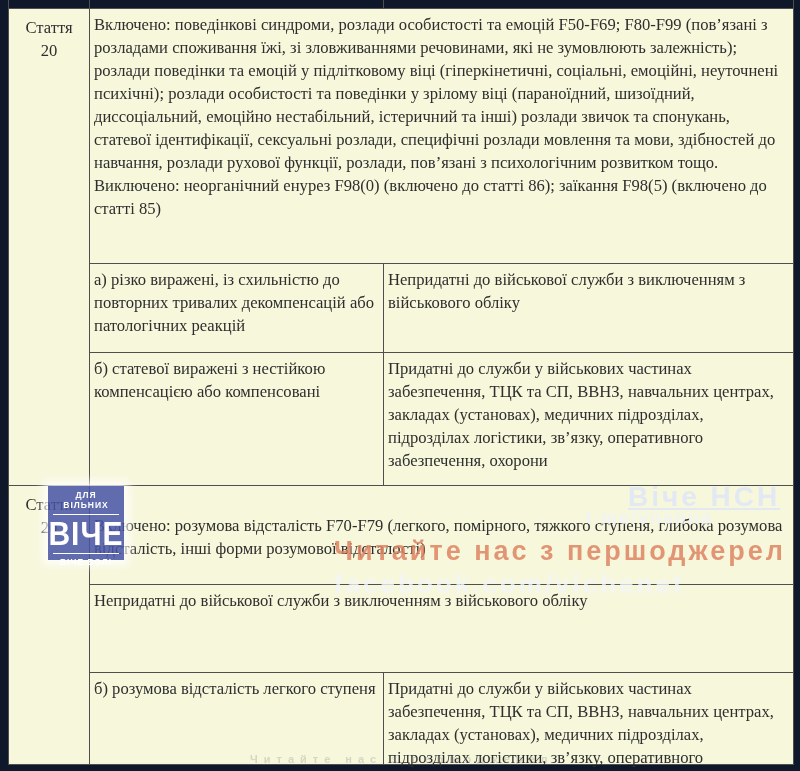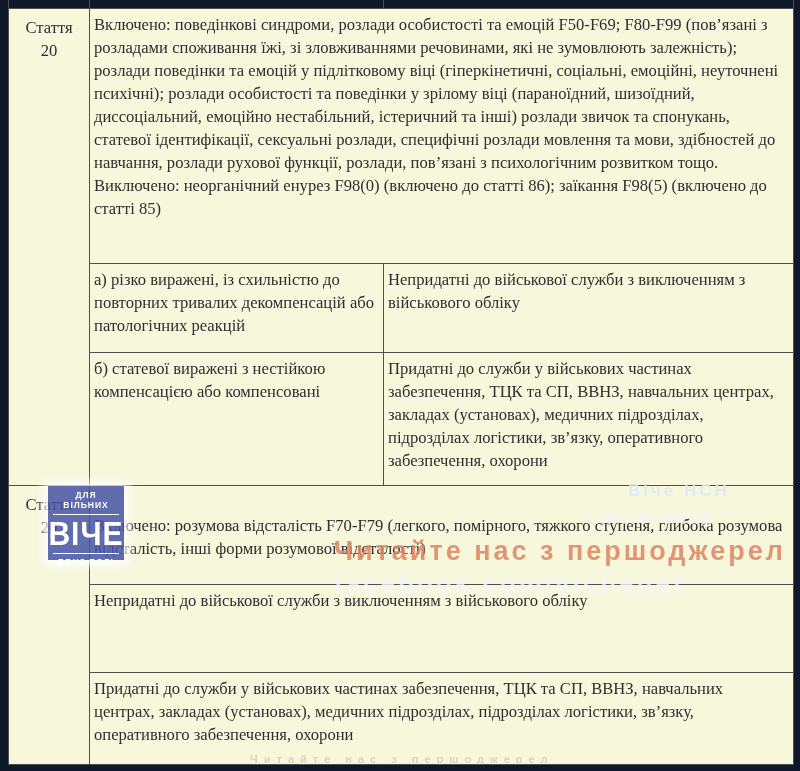--- a/index.html
+++ b/index.html
@@ -78,21 +78,21 @@
   .wm-logo .small.bot{
     border-bottom:none;border-top:1px solid #fff;padding-top:3px;padding-bottom:0;
   }
   
   .wm-line{
     position:absolute;
     font-family:"Liberation Sans", sans-serif;
     font-weight:bold;white-space:nowrap;
     z-index:4;pointer-events:none;
   }
-  .wm-1{left:628px;top:481px;font-size:17px;letter-spacing:3px;color:rgba(222,230,248,0.85);}
+  .wm-1{left:628px;top:481px;font-size:28px;letter-spacing:3px;color:rgba(222,230,248,0.85);text-decoration:underline;}
   .wm-2{left:586px;top:508px;font-size:18px;letter-spacing:2px;color:rgba(240,244,250,0.78);}
   .wm-3{left:334px;top:536px;font-size:27px;letter-spacing:3px;color:rgba(222,132,97,0.85);}
   .wm-4{left:334px;top:569px;font-size:26px;letter-spacing:3px;color:rgba(243,245,250,0.80);}
   .wm-5{left:250px;top:753px;font-size:11px;letter-spacing:6px;color:rgba(140,140,140,0.30);filter:blur(0.6px);}
 </style>
 </head>
 <body>
 
 <div class="page">
 
@@ -126,31 +126,32 @@
       <div class="art-num">
         <div>Стаття</div>
         <div>20</div>
       </div>
       <div class="art-body">
         <div class="desc">Включено: розумова відсталість F70-F79 (легкого, помірного, тяжкого ступеня, глибока розумова відсталість, інші форми розумової відсталості)</div>
         <div class="item-row mid row-a">
           <div class="verdict">Непридатні до військової служби з виключенням з військового обліку</div>
         </div>
         <div class="item-row row-b">
+          <div class="cond">б) розумова відсталість легкого ступеня</div>
           <div class="verdict">Придатні до служби у військових частинах забезпечення, ТЦК та СП, ВВНЗ, навчальних центрах, закладах (установах), медичних підрозділах, підрозділах логістики, зв’язку, оперативного забезпечення, охорони</div>
         </div>
       </div>
     </div>
 
   </div>
 
   <div class="wm-logo">
     <div class="small">ДЛЯ ВІЛЬНИХ</div>
     <div class="big">ВІЧЕ</div>
-    <div class="small bot">ВВНЗ ВОЛІ</div>
+    <div class="small bot">ВІЧЕ ВОЛІ</div>
   </div>
 
   <div class="wm-line wm-1">Віче НСН</div>
   <div class="wm-line wm-2">t.me/vnsnua</div>
   <div class="wm-line wm-3">Читайте нас з першоджерел</div>
   <div class="wm-line wm-4">facebook.com/vichenet</div>
   <div class="wm-line wm-5">Читайте нас з першоджерел</div>
 
 </div>
 

